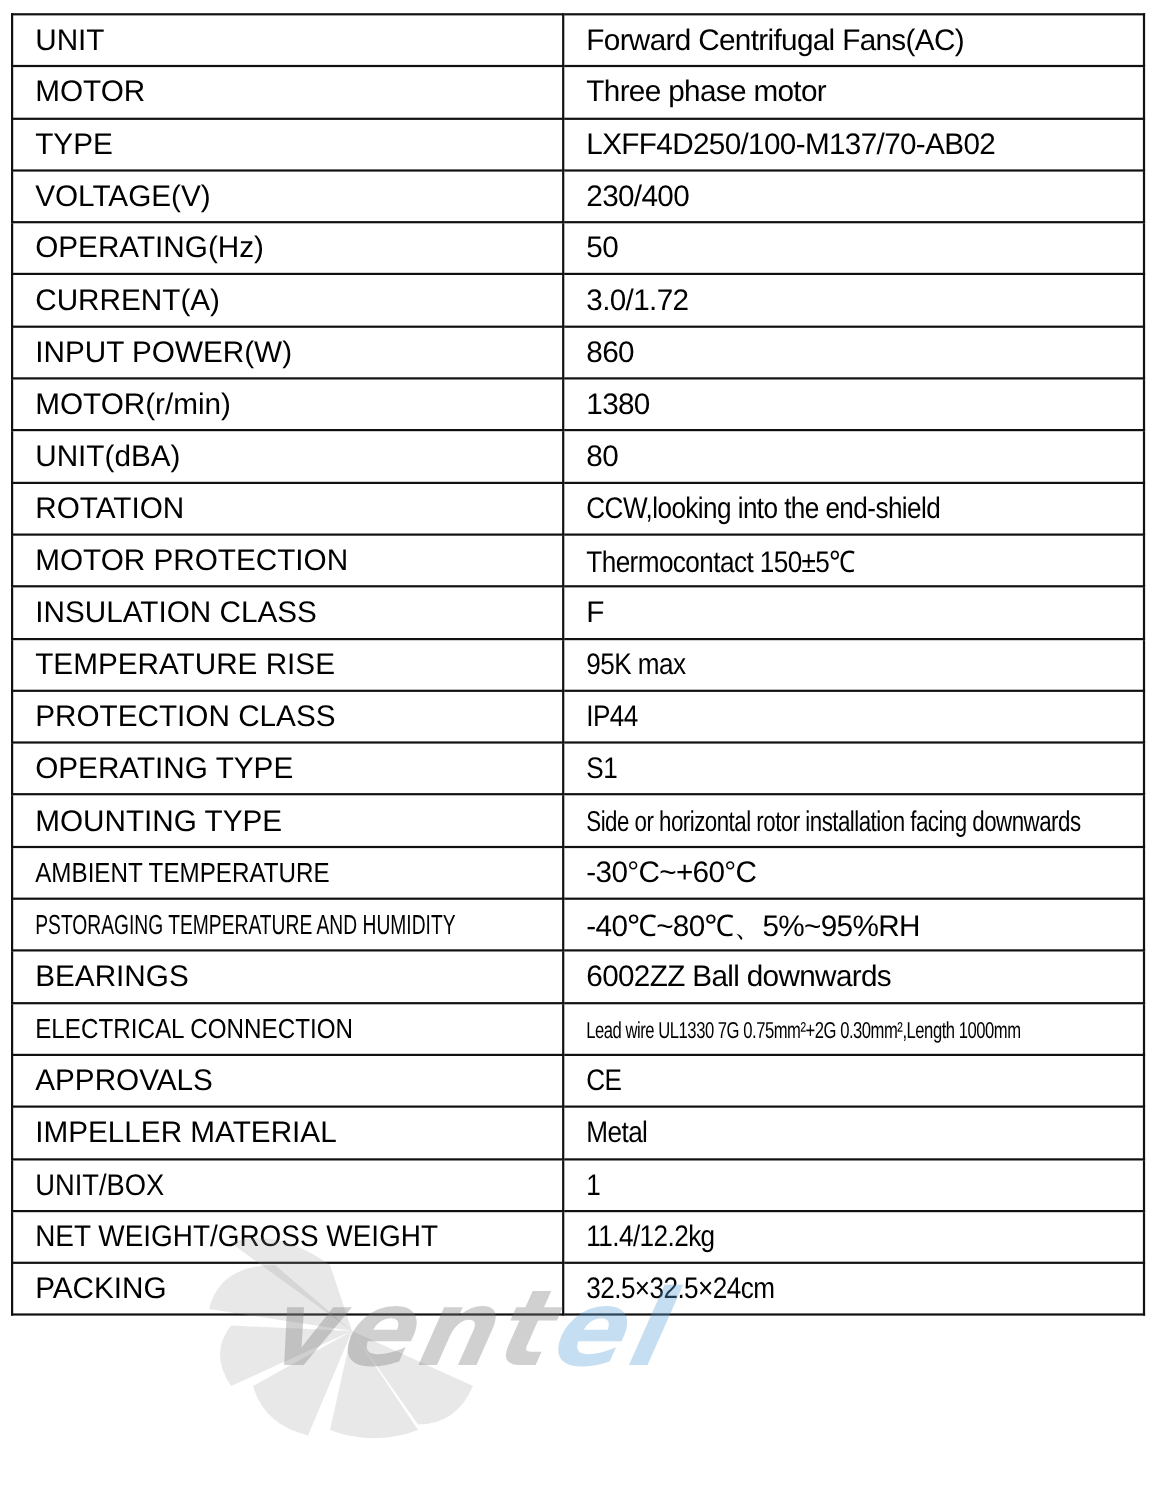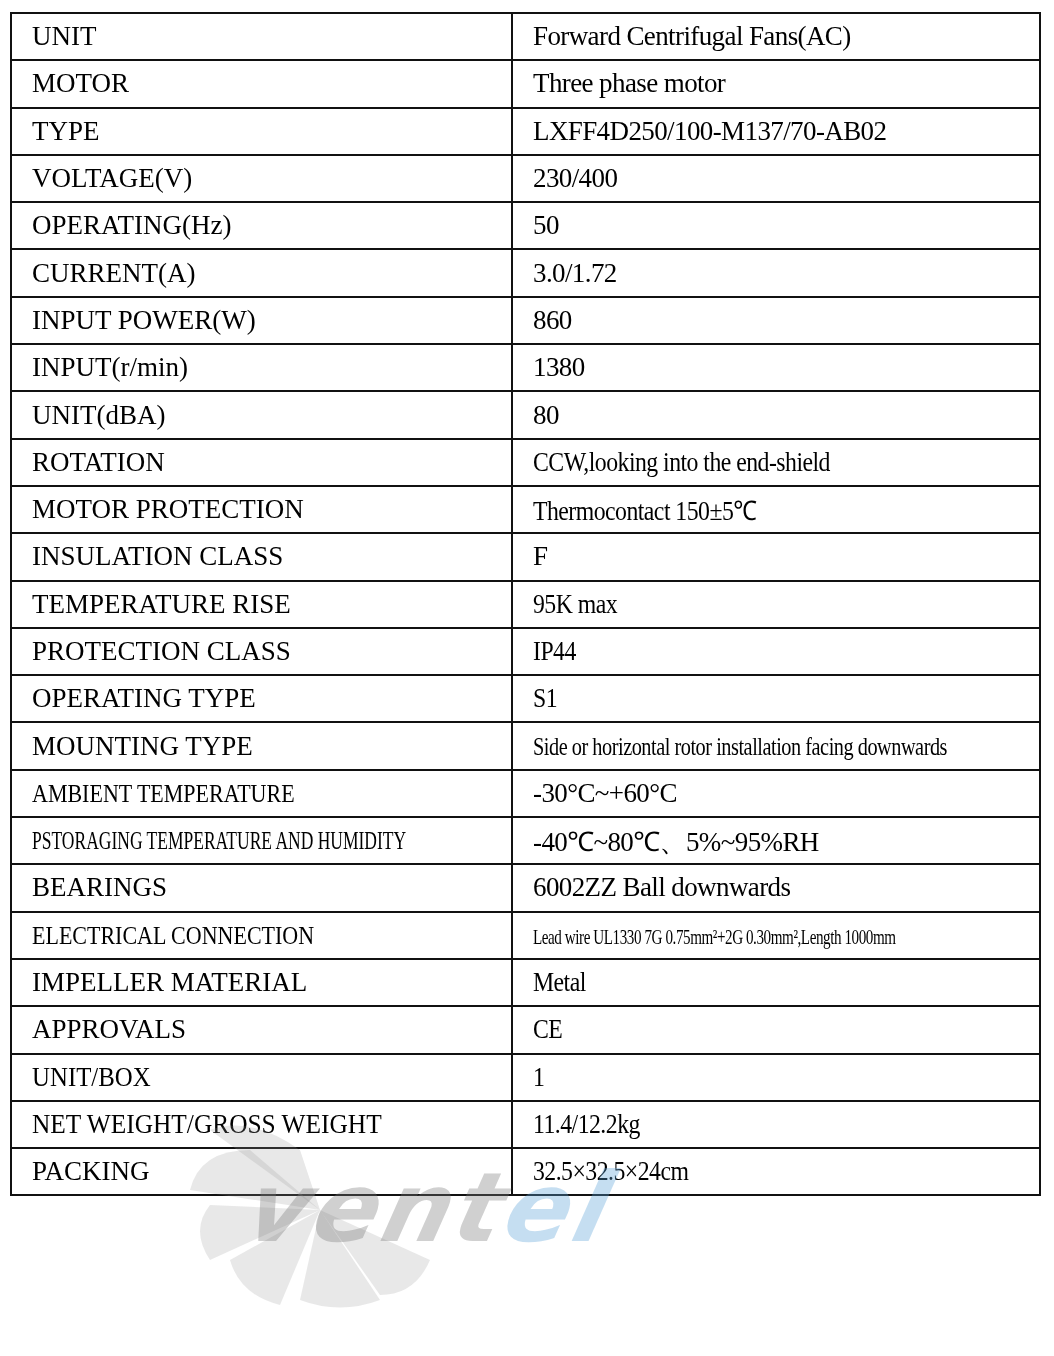--- a/index.html
+++ b/index.html
@@ -13,21 +13,21 @@
       z-index: 1;
     }
     table.spec td {
       border: 2px solid #111;
       height: 45.3px;
       padding: 0 0 0 20px;
       vertical-align: middle;
       white-space: nowrap;
       overflow: hidden;
       color: #000;
-      font-family: Liberation Serif, serif;
+      font-family: Liberation Sans, sans-serif;
     }
     td.label { width: 479px; font-size: 27px; }
     td.value { width: 506px; font-family: "DejaVu Sans Condensed", "DejaVu Sans", sans-serif; font-size: 27px; letter-spacing: -0.6px; }
     td.label.xnarrow span { display: inline-block; transform: scaleX(0.80); transform-origin: left center; font-size: 25px; }
     td.value.small span { display: inline-block; transform: scaleX(0.78); transform-origin: left center; font-size: 26px; }
     td.value.tiny span { display: inline-block; transform: scaleX(0.72); transform-origin: left center; font-size: 21px; }
     td.value.cond span { display: inline-block; transform: scaleX(0.88); transform-origin: left center; }
 
     .watermark {
       position: absolute; left: 190px; top: 1110px; width: 520px; height: 200px;
@@ -70,21 +70,21 @@
       </tr>
       <tr>
         <td class="label">CURRENT(A)</td>
         <td class="value">3.0/1.72</td>
       </tr>
       <tr>
         <td class="label">INPUT POWER(W)</td>
         <td class="value">860</td>
       </tr>
       <tr>
-        <td class="label">INPUT(r/min)</td>
+        <td class="label">MOTOR(r/min)</td>
         <td class="value">1380</td>
       </tr>
       <tr>
         <td class="label">UNIT(dBA)</td>
         <td class="value">80</td>
       </tr>
       <tr>
         <td class="label">ROTATION</td>
         <td class="value cond"><span>CCW,looking into the end-shield</span></td>
       </tr>
@@ -122,26 +122,26 @@
       </tr>
       <tr>
         <td class="label">BEARINGS</td>
         <td class="value">6002ZZ Ball downwards</td>
       </tr>
       <tr>
         <td class="label xnarrow"><span style="transform: scaleX(0.88);">ELECTRICAL CONNECTION</span></td>
         <td class="value tiny"><span>Lead wire UL1330 7G 0.75mm²+2G 0.30mm²,Length 1000mm</span></td>
       </tr>
       <tr>
+        <td class="label">APPROVALS</td>
+        <td class="value cond"><span>CE</span></td>
+      </tr>
+      <tr>
         <td class="label">IMPELLER MATERIAL</td>
         <td class="value cond"><span>Metal</span></td>
-      </tr>
-      <tr>
-        <td class="label">APPROVALS</td>
-        <td class="value cond"><span>CE</span></td>
       </tr>
       <tr>
         <td class="label"><span style="display:inline-block;transform:scaleX(0.92);transform-origin:left center;">UNIT/BOX</span></td>
         <td class="value cond"><span>1</span></td>
       </tr>
       <tr>
         <td class="label"><span style="display:inline-block;transform:scaleX(0.94);transform-origin:left center;">NET WEIGHT/GROSS WEIGHT</span></td>
         <td class="value cond"><span>11.4/12.2kg</span></td>
       </tr>
       <tr>

